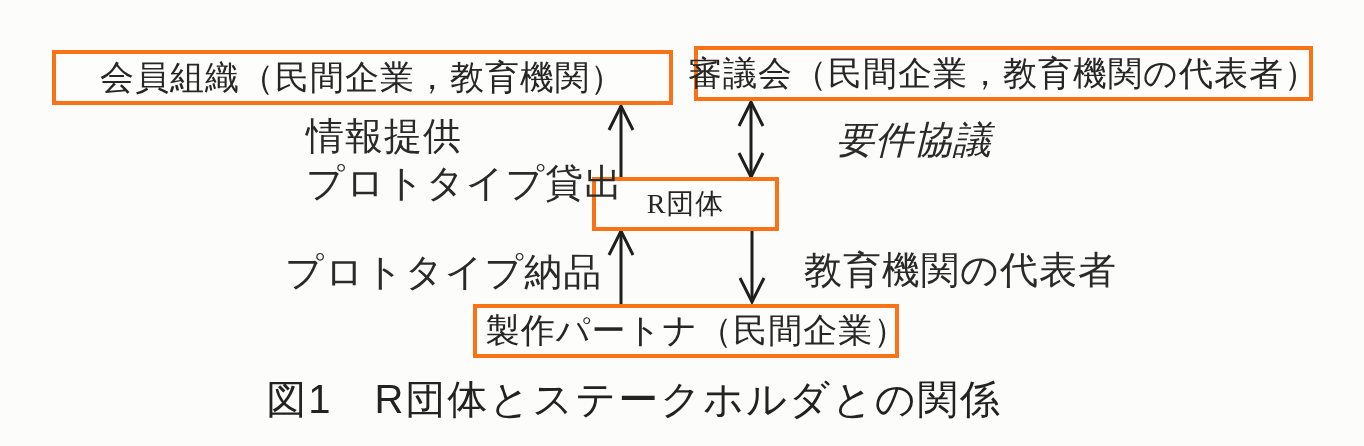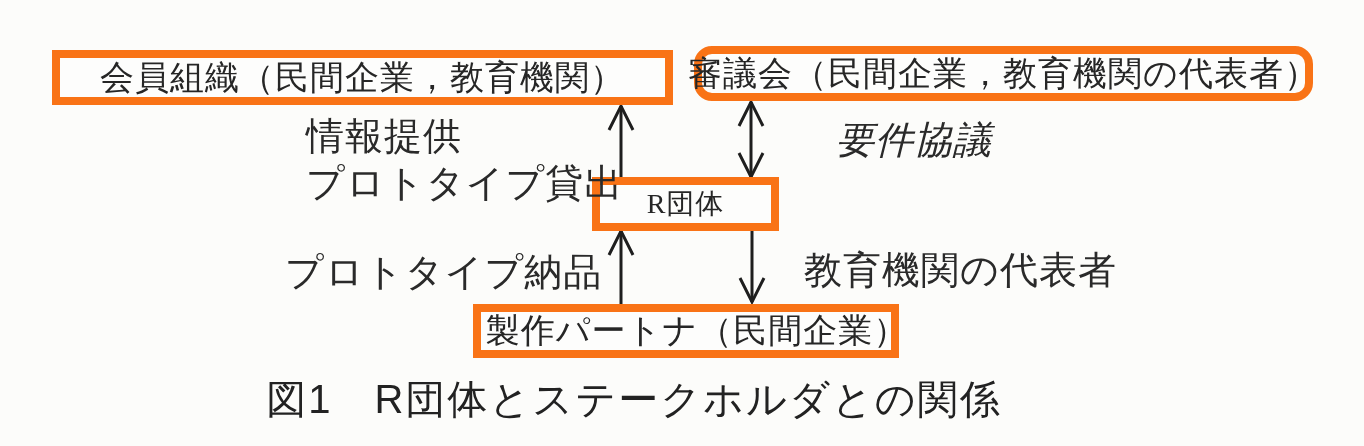--- a/index.html
+++ b/index.html
@@ -19,32 +19,32 @@
     position: absolute;
     left: 0;
     top: 0;
     width: 1364px;
     height: 446px;
     pointer-events: none;
   }
   .box {
     position: absolute;
     box-sizing: border-box;
-    border: 8px solid #f97316;
+    border: 4px solid #f97316;
     background: #fdfdfc;
     color: #262626;
     display: flex;
     align-items: center;
     justify-content: center;
     font-size: 34px;
     letter-spacing: 1px;
     white-space: nowrap;
   }
   .box-member   { left: 52px;  top: 50px;  width: 621px; height: 55px; }
-  .box-council  { left: 694px; top: 46px;  width: 619px; height: 55px; border-radius: 18px; }
+  .box-council  { left: 694px; top: 46px;  width: 619px; height: 55px; }
   .box-rorg     { left: 592px; top: 177px; width: 187px; height: 54px; font-size: 28px; }
   .box-partner  { left: 473px; top: 304px; width: 426px; height: 54px; padding-left: 22px; }
   .edge-label {
     position: absolute;
     color: #2a2a2a;
     font-size: 38px;
     letter-spacing: 1px;
     white-space: nowrap;
     line-height: 1.1;
   }

